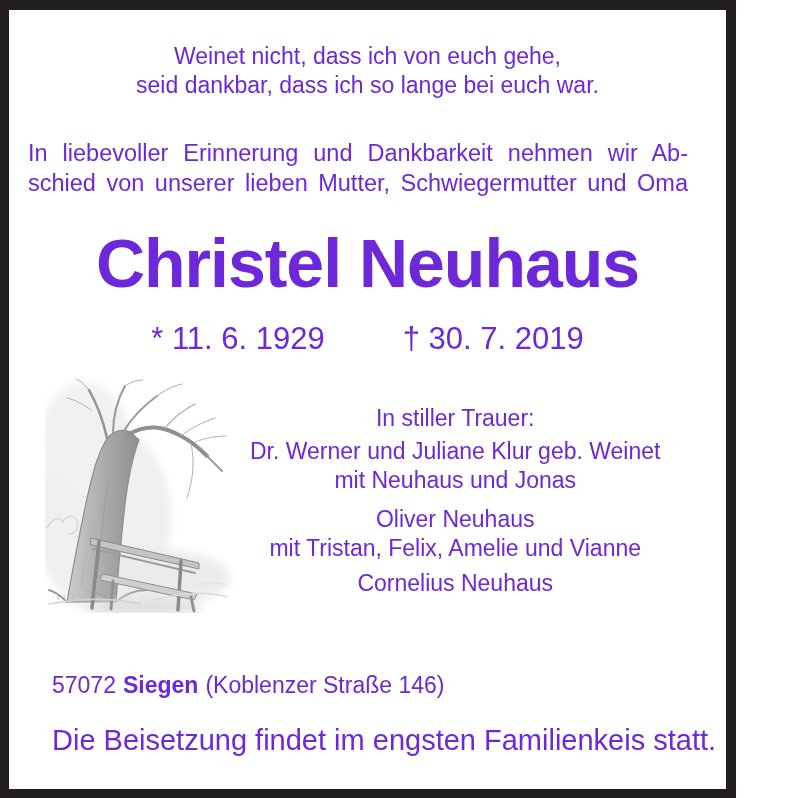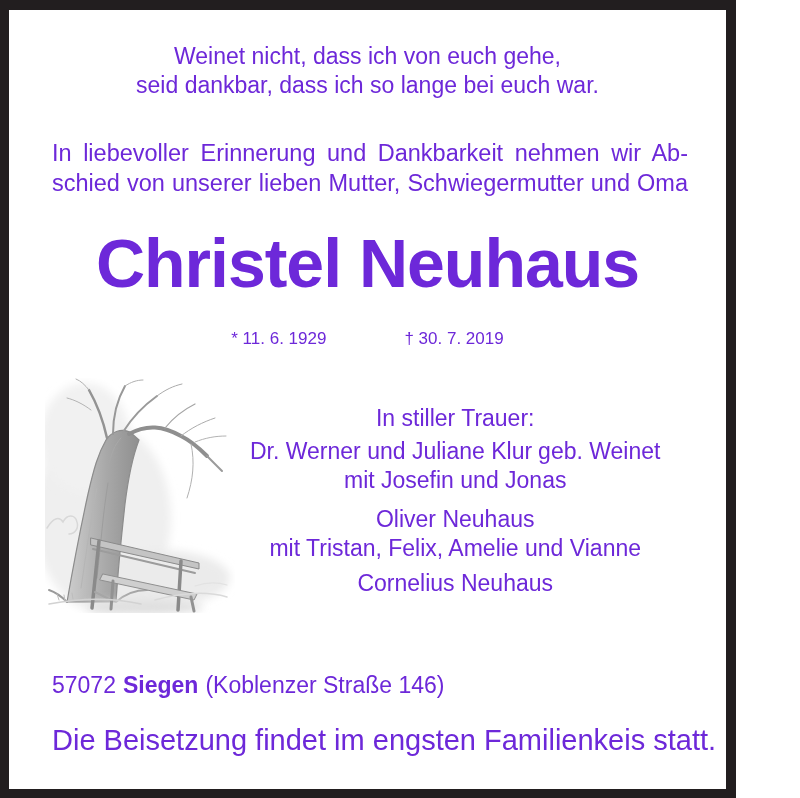--- a/index.html
+++ b/index.html
@@ -20,21 +20,21 @@
 
   .quote {
     margin-top: 32px;
     text-align: center;
     font-size: 23px;
     line-height: 29px;
   }
 
   .intro {
     margin-top: 38px;
-    padding: 0 38px 0 43px;
+    padding: 0 38px 0 19px;
     font-size: 23.5px;
     line-height: 30px;
   }
   .intro .jline {
     text-align: justify;
     text-align-last: justify;
   }
 
   .deceased-name {
     margin-top: 28px;
@@ -44,21 +44,21 @@
     font-weight: 700;
     letter-spacing: -1px;
     white-space: nowrap;
   }
 
   .dates {
     margin-top: 24px;
     display: flex;
     justify-content: center;
     gap: 78px;
-    font-size: 17px;
+    font-size: 31px;
     line-height: 29px;
   }
 
   .middle {
     margin-top: 25px;
     display: flex;
     padding-left: 36px;
     text-align: center;
   }
   .sketch-wrap {
@@ -192,21 +192,21 @@
           <path d="M150,208 C162,204 172,204 182,207" stroke="#e2e2e2" stroke-width="1.2"></path>
           <path d="M14,222 L12,216 M20,223 L19,217 M28,221 L27,215" stroke="#bdbdbd" stroke-width="1"></path>
         </g>
       </svg>
     </div>
 
     <div class="mourning">
       <div class="mourning-intro">In stiller Trauer:</div>
 
       <div class="mourner-line"><span class="bold">Dr. Werner und Juliane Klur</span><span class="regular">geb. Weinet</span></div>
-      <div class="mourner-line"><span class="bold">mit Josefin und Jonas</span></div>
+      <div class="mourner-line"><span class="bold">mit Neuhaus und Jonas</span></div>
       <div class="mourner-line group-gap-lg"><span class="bold">Oliver Neuhaus</span></div>
       <div class="mourner-line"><span class="bold">mit Tristan, Felix, Amelie und Vianne</span></div>
       <div class="mourner-line group-gap-sm"><span class="bold">Cornelius Neuhaus</span></div>
     </div>
   </div>
 
   <div class="address"><span>57072</span><span class="city">Siegen</span><span>(Koblenzer Straße 146)</span></div>
 
   <div class="footer-note">Die Beisetzung findet im engsten Familienkeis statt.</div>
 

